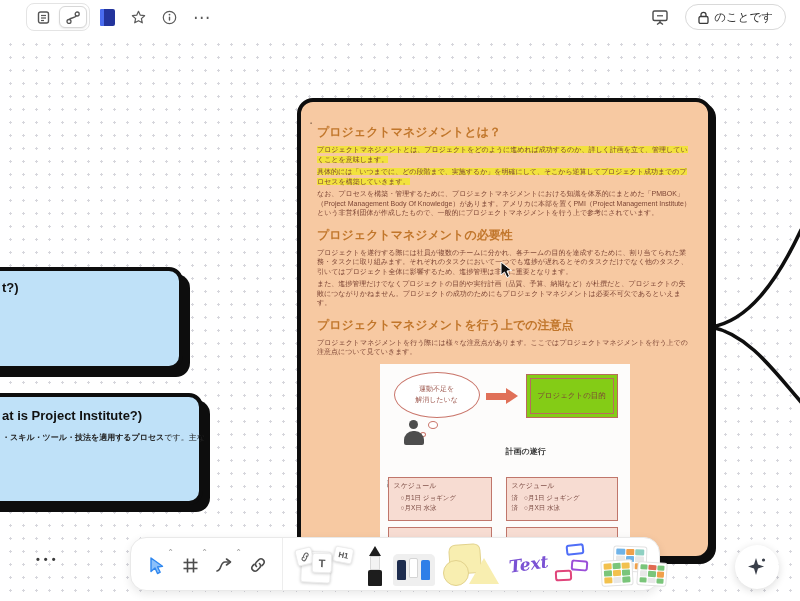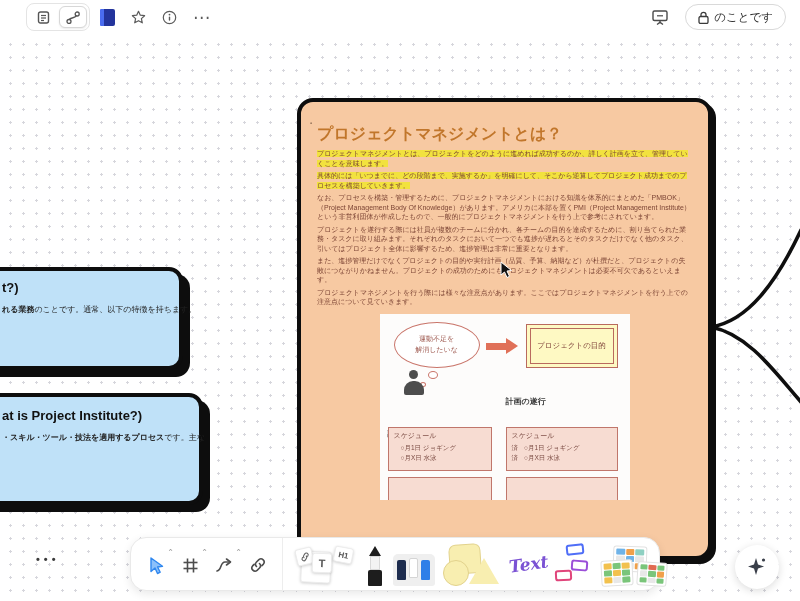--- a/index.html
+++ b/index.html
@@ -40,38 +40,38 @@
   .note-title { position:absolute; font-size:13px; font-weight:bold; color:#111; white-space:nowrap; }
   .note-body { position:absolute; font-size:8px; color:#222; white-space:nowrap; }
   .note-body b { font-weight:bold; }
 
   
   .main-card { position:absolute; left:297px; top:98px; width:415px; height:462px;
     background:#f7c9a2; border:4px solid #0d0d0d; border-radius:16px;
     box-shadow:4px 4px 0 #0d0d0d; z-index:3; padding:13px 16px 0 16px; overflow:hidden; }
   .mc-title { position:relative; font-size:12.5px; font-weight:bold; color:#ce3a21; line-height:1.5; margin-bottom:4px; }
   .mc-bullet { position:absolute; left:-10px; top:3px; font-size:8px; color:#8a6a52; }
-  .mc-h2 { font-size:16px; font-weight:bold; color:#c1762b; margin:9px 0 4px 0; }
+  .mc-h2 { font-size:12px; font-weight:bold; color:#c1762b; margin:9px 0 4px 0; }
   .mc-p { font-size:7px; line-height:1.36; color:#7d4535; margin:0 0 3px 0; }
   .hl { background:#f2e23e; }
 
   
   .diagram { position:relative; width:250px; height:186px; margin:7px auto 0 auto; background:#fdfcfb; overflow:hidden; }
   .cloud { position:absolute; left:14px; top:8px; width:86px; height:46px; background:#fff;
     border:1.5px solid #c9756a; border-radius:50%; display:flex; align-items:center; justify-content:center;
     text-align:center; font-size:7px; color:#9c564c; line-height:1.5; }
   .cloud-bump { position:absolute; background:#fff; border:1.5px solid #c9756a; border-radius:50%; }
   .bump1 { left:48px; top:57px; width:10px; height:8px; }
   .bump2 { left:40px; top:68px; width:6px; height:5px; }
   .person-head { position:absolute; left:29px; top:56px; width:9px; height:9px; border-radius:50%; background:#4d4d4d; }
   .person-body { position:absolute; left:24px; top:67px; width:20px; height:14px; background:#4d4d4d; border-radius:9px 9px 2px 2px; }
   .arrow-shaft { position:absolute; left:106px; top:29px; width:20px; height:7px; background:#e07058; }
   .arrow-head { position:absolute; left:126px; top:24px; width:0; height:0;
     border-left:12px solid #e07058; border-top:8.5px solid transparent; border-bottom:8.5px solid transparent; }
-  .goal-box { position:absolute; left:146px; top:10px; width:92px; height:44px; background:#fef9c3;
+  .goal-box { position:absolute; left:146px; top:10px; width:92px; height:44px; background:#84cc16;
     border:1.5px solid #b96a5e; padding:3px; }
   .goal-inner { width:100%; height:100%; border:1px solid #b96a5e; display:flex; align-items:center;
     justify-content:center; font-size:7.5px; color:#7d4038; }
   .col-label { position:absolute; font-size:8px; font-weight:bold; color:#3c3c3c; }
   .d-box { position:absolute; background:#f7dcd2; border:1px solid #c0766b; padding:3px 5px; font-size:7px; color:#7a4a42; }
   .d-box .bt { margin-bottom:2px; }
   .d-item { font-size:6.5px; line-height:1.55; padding-left:7px; white-space:nowrap; }
   .d-item .done { padding-right:6px; }
 
   
@@ -110,43 +110,42 @@
   <div class="canvas"></div>
 
   <svg class="connector-svg">
     <path d="M711,327 C748,321 776,283 801,230" stroke="#0f0f0f" stroke-width="3.6" fill="none" stroke-linecap="round"></path>
     <path d="M711,327 C748,334 775,372 801,402" stroke="#0f0f0f" stroke-width="3.6" fill="none" stroke-linecap="round"></path>
     <circle cx="711" cy="327" r="2.6" fill="#0f0f0f"></circle>
   </svg>
 
   <div class="note-card" style="left:-220px; top:267px; width:403px; height:103px;"></div>
   <div class="note-title" style="left:2px; top:280px; z-index:4;">t?)</div>
-  <div class="note-body" style="left:2px; top:304px; z-index:4;">
-    <b>れる業務</b><span>のことです。通常、以下の特徴を持ちます。</span>
-  </div>
 
   <div class="note-card" style="left:-235px; top:393px; width:438px; height:112px;"></div>
   <div class="note-title" style="left:2px; top:408px; z-index:4;">at is Project Institute?)</div>
   <div class="note-body" style="left:2px; top:432px; z-index:4;">
     <b>・スキル・ツール・技法を適用するプロセス</b><span>です。主な</span>
   </div>
 
   <div class="main-card">
     <div class="mc-title">
       <span class="mc-bullet">・</span>
     </div>
 
     <div class="mc-h2">プロジェクトマネジメントとは？</div>
     <p class="mc-p"><span class="hl">プロジェクトマネジメントとは、プロジェクトをどのように進めれば成功するのか、詳しく計画を立て、管理していくことを意味します。</span></p>
     <p class="mc-p"><span class="hl">具体的には「いつまでに、どの段階まで、実施するか」を明確にして、そこから逆算してプロジェクト成功までのプロセスを構築していきます。</span></p>
     <p class="mc-p">なお、プロセスを構築・管理するために、プロジェクトマネジメントにおける知識を体系的にまとめた「PMBOK」（Project Management Body Of Knowledge）があります。アメリカに本部を置くPMI（Project Management Institute）という非営利団体が作成したもので、一般的にプロジェクトマネジメントを行う上で参考にされています。</p>
 
+    <div class="mc-h2">プロジェクトマネジメントの必要性</div>
     <p class="mc-p">プロジェクトを遂行する際には社員が複数のチームに分かれ、各チームの目的を達成するために、割り当てられた業務・タスクに取り組みます。それぞれのタスクにおいて一つでも進捗が遅れるとそのタスクだけでなく他のタスク、引いてはプロジェクト全体に影響するため、進捗管理は非常に重要となります。</p>
     <p class="mc-p">また、進捗管理だけでなくプロジェクトの目的や実行計画（品質、予算、納期など）が杜撰だと、プロジェクトの失敗につながりかねません。プロジェクトの成功のためにもプロジェクトマネジメントは必要不可欠であるといえます。</p>
 
+    <div class="mc-h2">プロジェクトマネジメントを行う上での注意点</div>
     <p class="mc-p">プロジェクトマネジメントを行う際には様々な注意点があります。ここではプロジェクトマネジメントを行う上での注意点について見ていきます。</p>
 
     <div class="diagram">
       <div class="cloud">
         <div><span>運動不足を</span><br>
              <span>解消したいな</span></div>
       </div>
       <div class="cloud-bump bump1"></div>
       <div class="cloud-bump bump2"></div>
       <div class="person-head"></div>

